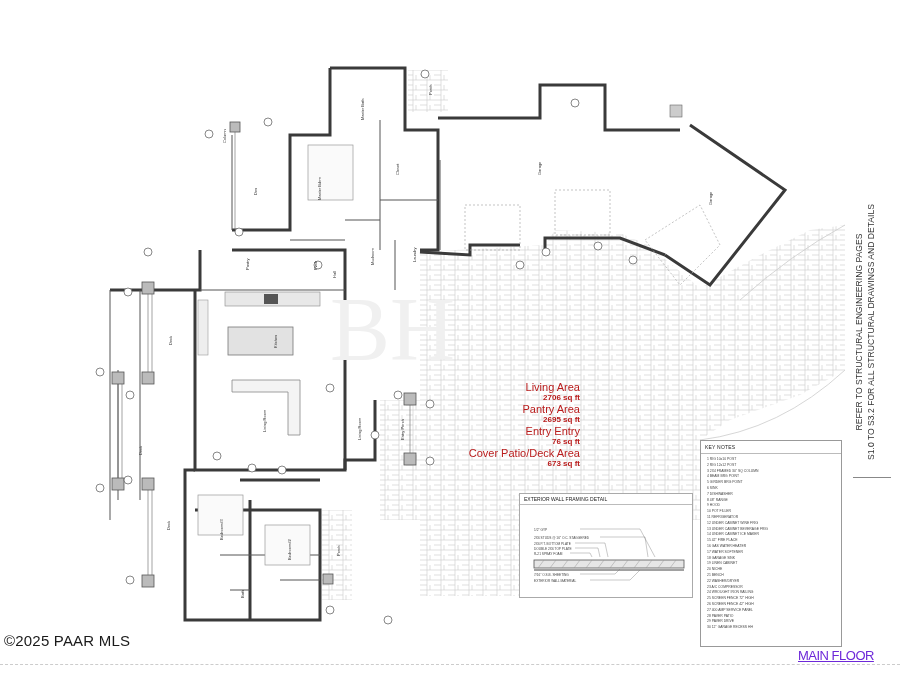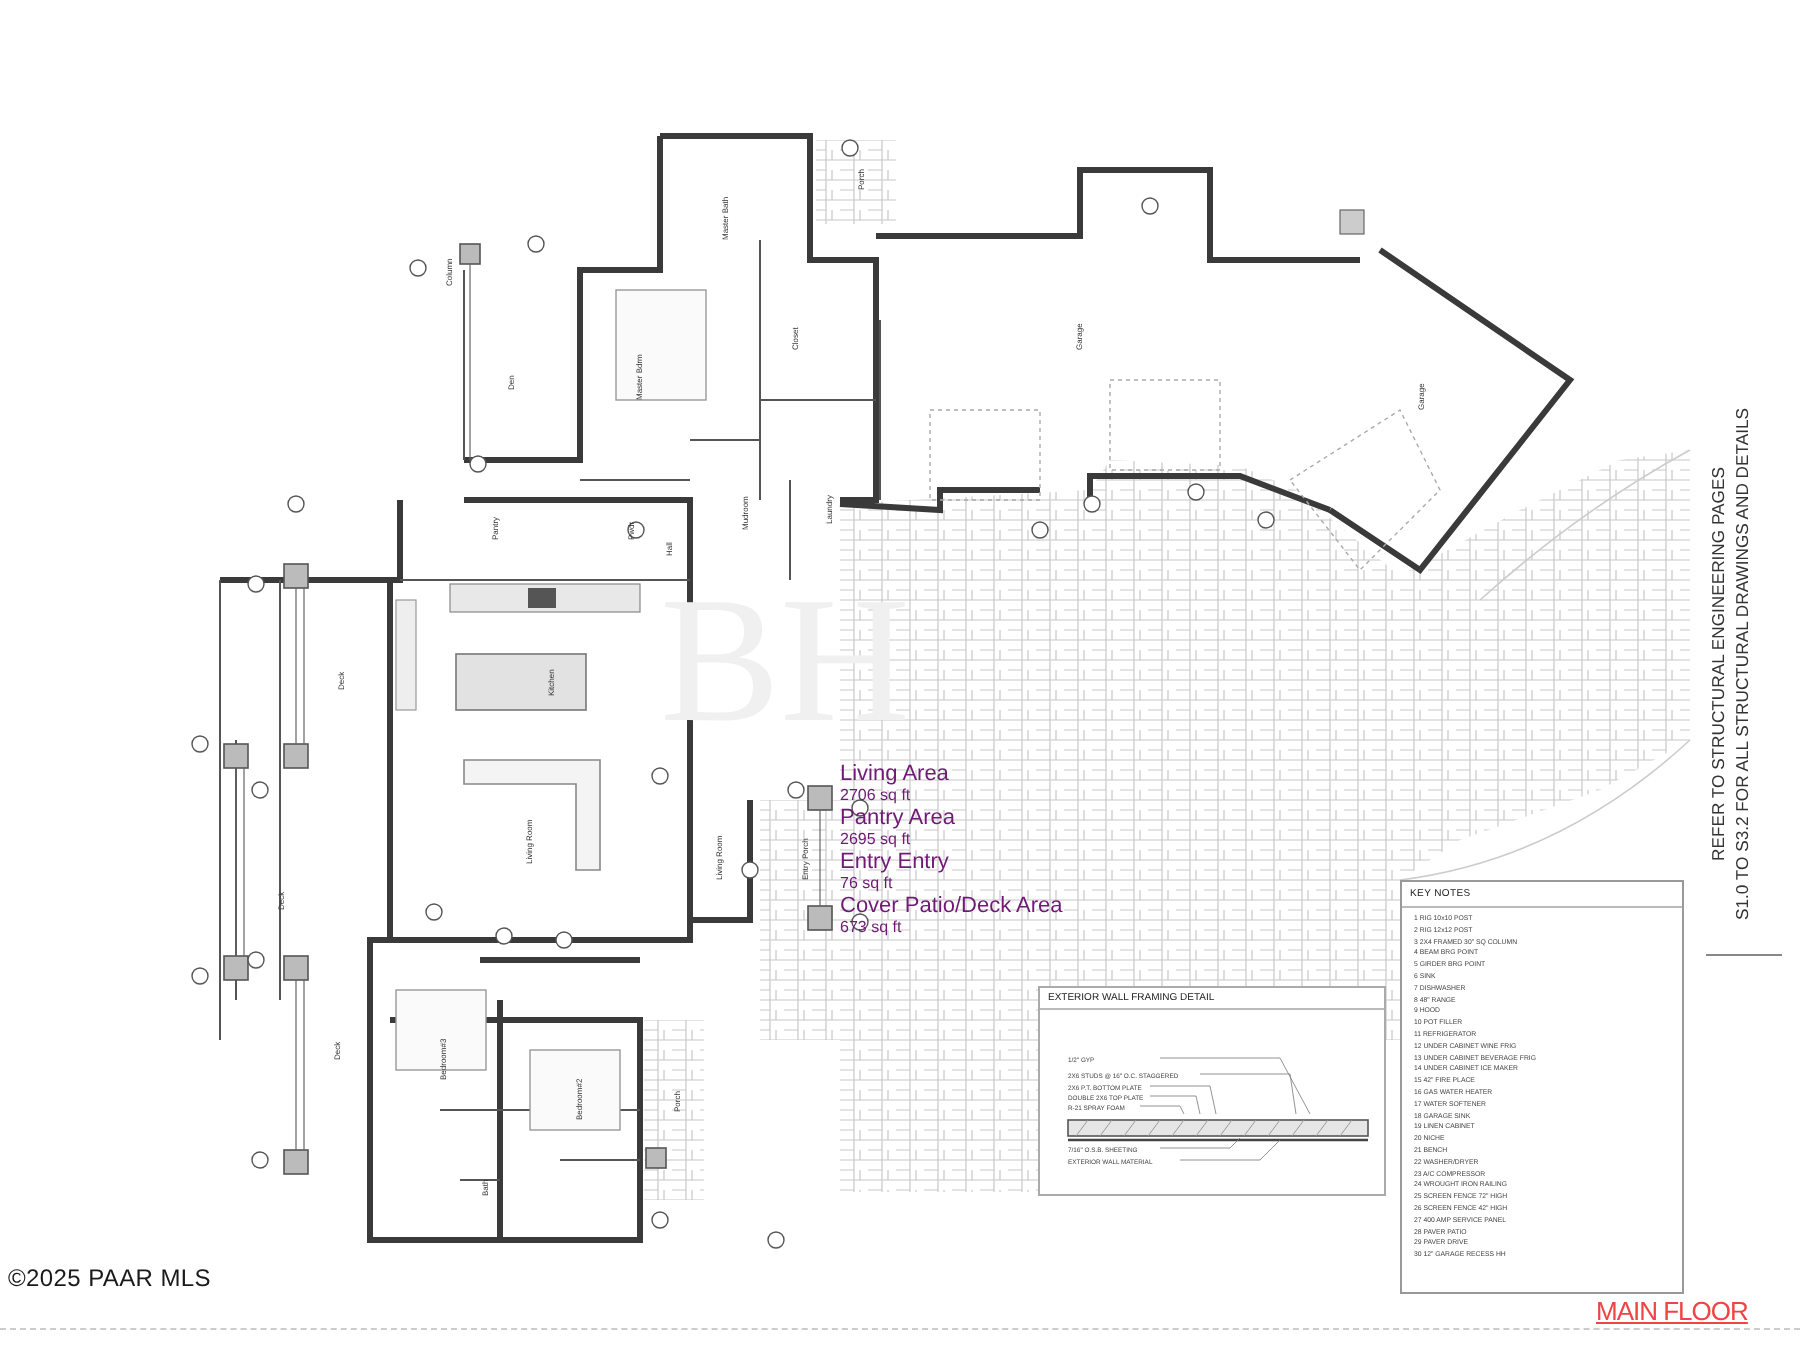--- a/index.html
+++ b/index.html
@@ -1,34 +1,34 @@
 <!DOCTYPE html>
 <html><head>
 <meta charset="utf-8">
 <style>
   html,body{margin:0;padding:0;}
   body{width:900px;height:675px;background:#fff;position:relative;overflow:hidden;font-family:"Liberation Sans",sans-serif;color:#222;}
   .sheet{position:absolute;left:0;top:0;width:900px;height:675px;}
   svg.plan{position:absolute;left:0;top:0;}
   .lbl{position:absolute;color:#333;font-family:"Liberation Sans",sans-serif;}
   .room{font-size:4px;transform-origin:left top;}
-  .area-block{position:absolute;left:420px;top:381px;width:160px;text-align:left;color:#701a75;}
+  .area-block{position:absolute;left:420px;top:381px;width:160px;text-align:right;color:#b91c1c;}
   .area-block .name{font-size:11px;line-height:12px;}
-  .area-block .val{font-size:8px;line-height:10px;}
+  .area-block .val{font-size:8px;line-height:10px;font-weight:bold;}
   .keynotes{position:absolute;left:700px;top:440px;width:140px;height:205px;border:1px solid #999;background:#fff;}
   .keynotes .kh{font-size:5px;padding:3px 4px;border-bottom:1px solid #bbb;letter-spacing:.2px;}
   .keynotes ol{list-style:none;margin:0;padding:3px 0 0 6px;}
   .keynotes li{font-size:3.4px;line-height:5.8px;white-space:nowrap;color:#444;}
   .framing{position:absolute;left:519px;top:493px;width:172px;height:103px;border:1px solid #aaa;background:#fff;}
   .framing .fh{font-size:5px;padding:2px 4px;border-bottom:1px solid #bbb;}
   .framing .fl{position:absolute;font-size:3.2px;color:#444;white-space:nowrap;}
   .vnote{position:absolute;left:853px;top:188px;width:38px;height:290px;}
   .vnote .txt{position:absolute;left:0;top:0;width:290px;height:38px;transform-origin:0 0;transform:translate(0,290px) rotate(-90deg);text-align:center;font-size:8.6px;line-height:12px;color:#333;border-left:1px solid #888;}
-  .copyright{position:absolute;left:4px;top:632px;font-size:12px;color:#1a1a1a;letter-spacing:.2px;}
-  .sheettitle{position:absolute;left:798px;top:648px;font-size:13px;color:#ef4444;text-decoration:underline;letter-spacing:-.5px;}
+  .copyright{position:absolute;left:4px;top:632px;font-size:15px;color:#1a1a1a;letter-spacing:.2px;}
+  .sheettitle{position:absolute;left:798px;top:648px;font-size:13px;color:#6d28d9;text-decoration:underline;letter-spacing:-.5px;}
   .frame-rule{position:absolute;left:0;top:664px;width:900px;height:0;border-top:1px dashed #ccc;}
 </style>
 </head>
 <body>
 
 <div class="sheet">
 
   <svg class="plan" width="900" height="675" viewBox="0 0 900 675">
     <defs>
       <pattern id="paver" width="14" height="10" patternUnits="userSpaceOnUse">

